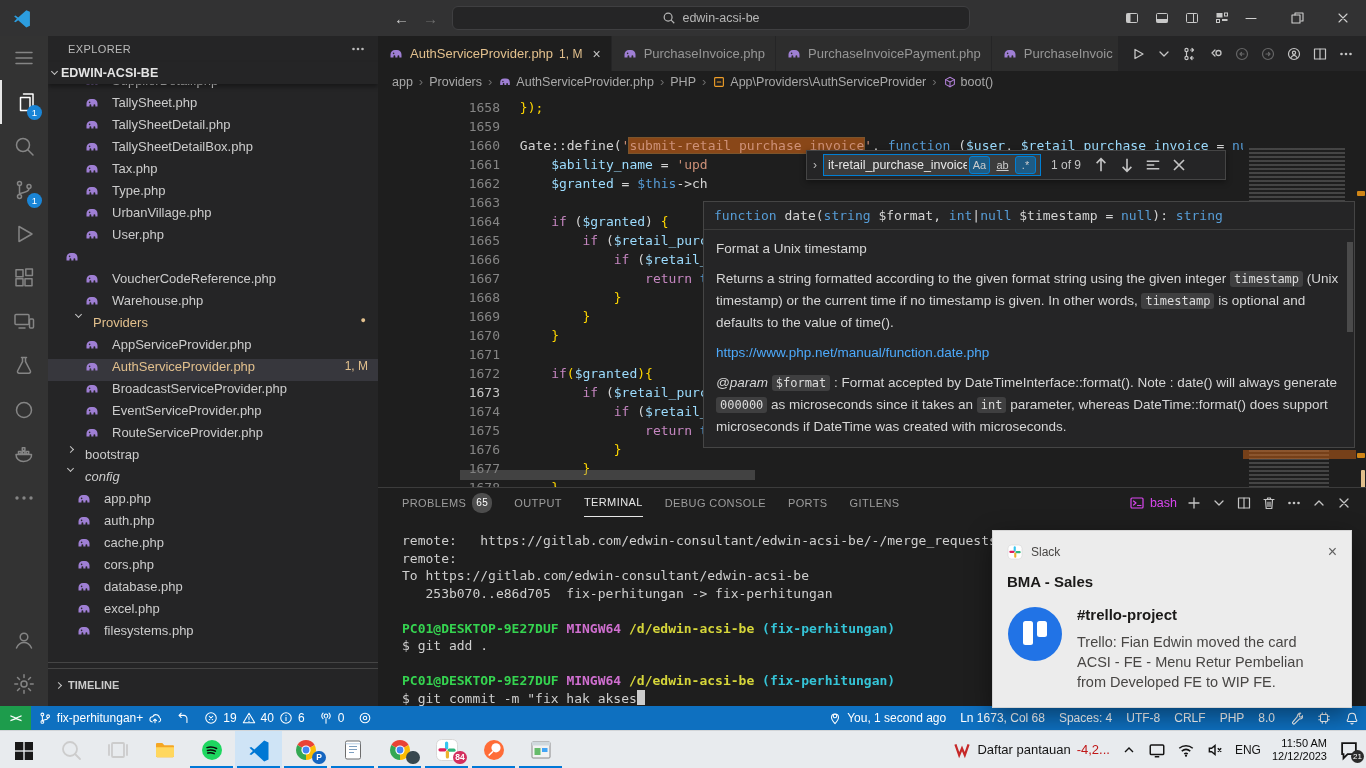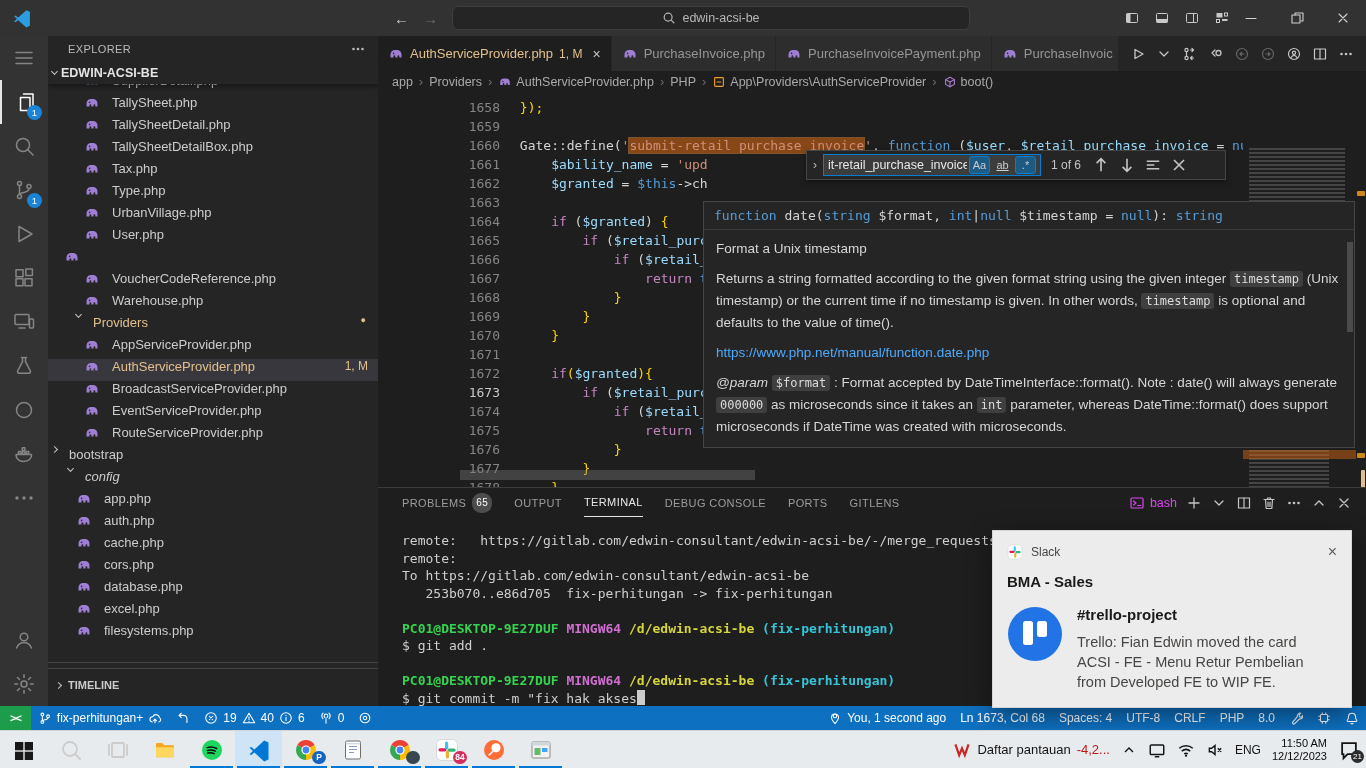--- a/index.html
+++ b/index.html
@@ -476,21 +476,21 @@
       </div>
       <div class="tree-row" style="padding-left: 36px;">
         <span class="ico i16">
           <svg viewBox="0 0 16 16">
             <path d="M2.5 11.5V8.5a4.5 4.5 0 0 1 4.5-4.5h2a4.5 4.5 0 0 1 4.5 4.5v3h-2.2v-1.4a.9.9 0 0 0-1.8 0v1.4H7.3v-1.4a.9.9 0 0 0-1.8 0v1.4z" fill="#9f7fd4"></path>
             <circle cx="5.6" cy="7.4" r=".8" fill="#2b2b2b"></circle>
           </svg>
         </span>
         <span class="lab">RouteServiceProvider.php</span>
       </div>
-      <div class="tree-row" style="padding-left: 4px;">
+      <div class="tree-row" style="padding-left: 20px;">
         <span class="chev closed"></span>
         <span class="lab">bootstrap</span>
       </div>
       <div class="tree-row" style="padding-left: 20px; font-style: italic;">
         <span class="chev open"></span>
         <span class="lab">config</span>
       </div>
       <div class="tree-row" style="padding-left: 28px;">
         <span class="ico i16">
           <svg viewBox="0 0 16 16">
@@ -756,21 +756,21 @@
     <div id="hscroll"></div>
 
     <div id="find">
       <span class="fchev">›</span>
       <div class="find-input">
         <span class="fval">it-retail_purchase_invoice</span>
         <span class="fopt on">Aa</span>
         <span class="fopt ul">ab</span>
         <span class="fopt on">.*</span>
       </div>
-      <span class="fres">1 of 6</span>
+      <span class="fres">1 of 9</span>
       <span class="fbtn ico i16">
         <svg viewBox="0 0 16 16" fill="none" stroke="currentColor" stroke-width="1.3">
             <path d="M8 13V3M4.5 6.5L8 3l3.5 3.5"></path>
           </svg>
       </span>
       <span class="fbtn ico i16">
         <svg viewBox="0 0 16 16" fill="none" stroke="currentColor" stroke-width="1.3">
             <path d="M8 3v10M4.5 9.5L8 13l3.5-3.5"></path>
           </svg>
       </span>

